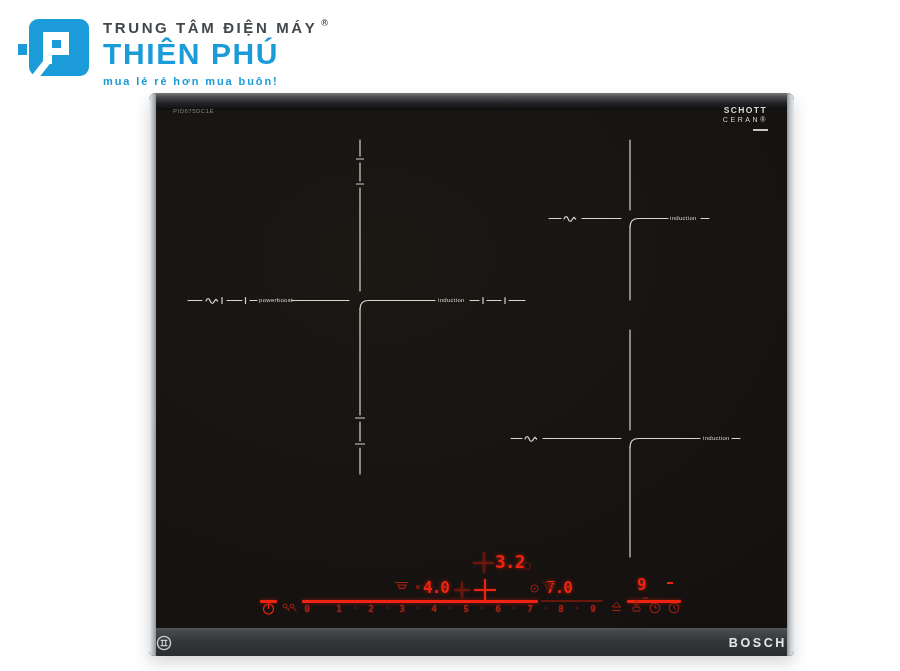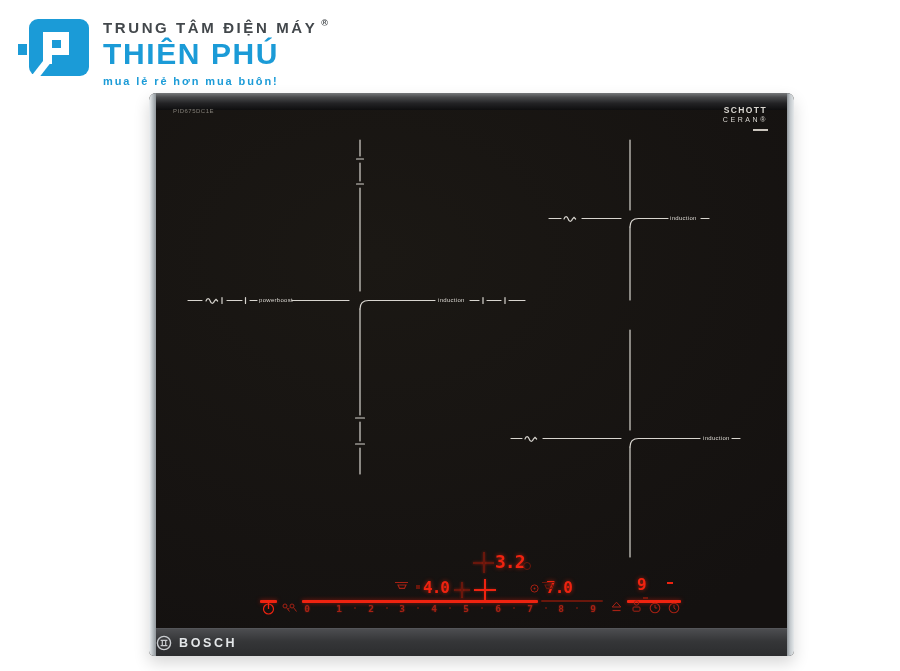--- a/index.html
+++ b/index.html
@@ -19,21 +19,21 @@
   .cooktop{position:absolute;left:149px;top:93px;width:645px;height:563px;
            border-radius:7px 7px 5px 5px;overflow:hidden;background:#161310;
            box-shadow:0 7px 16px rgba(0,0,0,.16);}
   .rail{position:absolute;top:0;bottom:0;width:7px;}
   .rail.left{left:0;background:linear-gradient(90deg,#eef1f3,#b9bfc3 55%,#8f959a);}
   .rail.right{right:0;background:linear-gradient(90deg,#8f959a,#c3c9cd 45%,#e5e8ea);}
   .band-top{position:absolute;left:7px;right:7px;top:0;height:17px;
             background:linear-gradient(180deg,#77797b 0%,#48494b 25%,#232325 60%,#0e0e0f 100%);}
   .band-bottom{position:absolute;left:7px;right:7px;bottom:0;height:27px;
                background:linear-gradient(180deg,#4c4d50,#353638 45%,#2b2c2e);
-               border-top:1px solid #545559;display:flex;align-items:center;justify-content:flex-start;gap:7px;}
+               border-top:1px solid #545559;display:flex;align-items:center;justify-content:space-between;gap:7px;}
   .glass{position:absolute;left:7px;right:7px;top:17px;bottom:27px;
          background:radial-gradient(120% 110% at 35% 28%, #1b1814 0%, #141110 75%);}
 
   .model{position:absolute;left:24px;top:15px;font-size:6px;color:#837f78;letter-spacing:.5px;}
   .schott{position:absolute;right:26px;top:12px;text-align:center;color:#dad7d1;}
   .schott .s1{font-size:8.5px;font-weight:bold;letter-spacing:1.4px;}
   .schott .s2{font-size:7px;letter-spacing:2.6px;margin-top:1px;}
   .schott .s3{width:15px;height:2px;background:#c9c4bc;margin:6px 0 0 auto;}
 
   .zones{position:absolute;left:0;top:0;}

